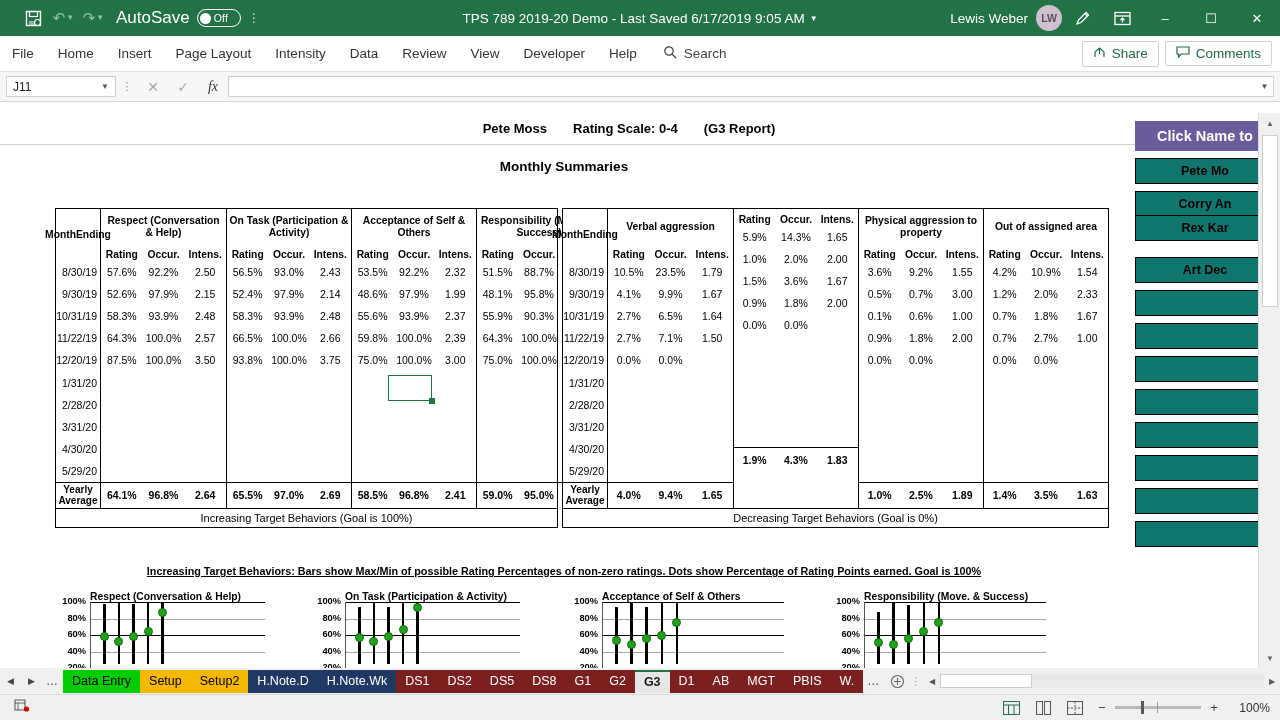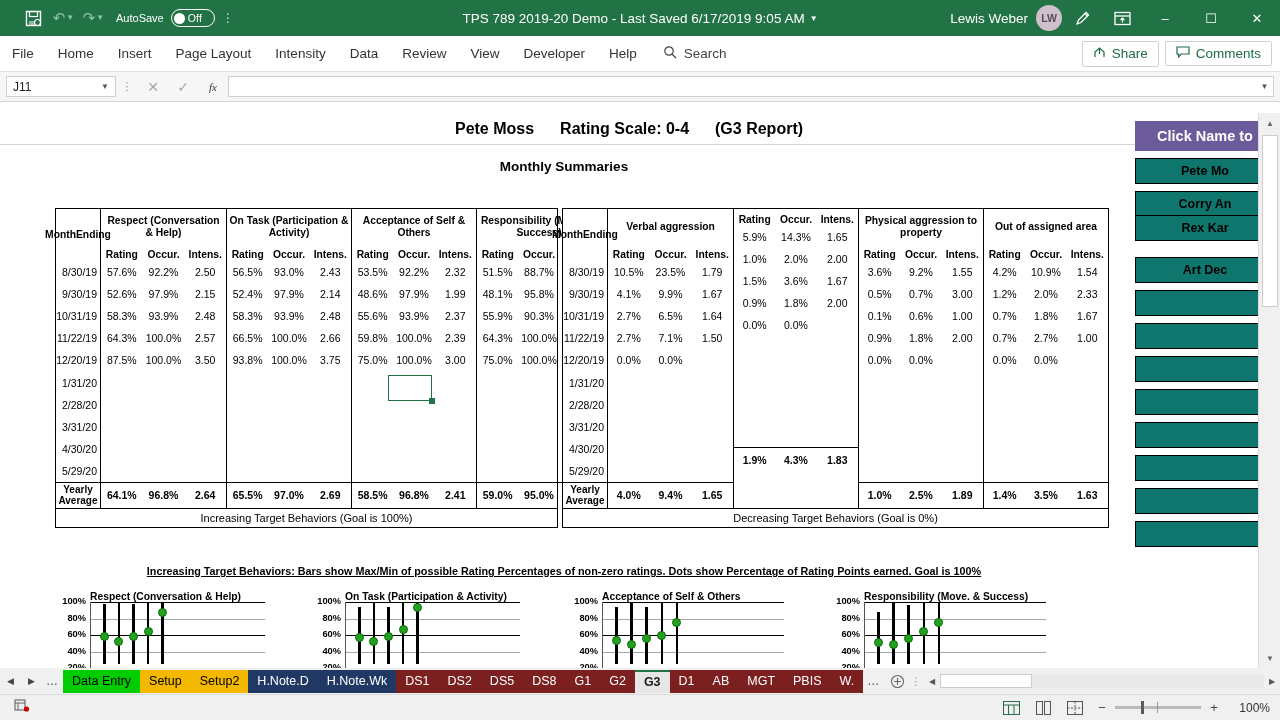--- a/index.html
+++ b/index.html
@@ -12,21 +12,21 @@
 
   
   .titlebar {
     height: 36px; background: #217346; color: #ffffff;
     display: flex; align-items: center; position: relative;
   }
   .tb-save-icon { width: 30px; margin-left: 18px; display:flex; align-items:center; justify-content:center; }
   .tb-arrow { width: 30px; text-align: center; font-size: 15px; color: #8fc4a8; }
   .tb-arrow .car { font-size: 8px; position: relative; top: -3px; left: 1px; }
   .autosave-wrap { display: flex; align-items: center; margin-left: 8px; gap: 7px; }
-  .autosave-label { font-size: 11px; color: #ffffff; }
+  .autosave-label { font-size: 17px; color: #ffffff; }
   .toggle {
     width: 44px; height: 18px; border-radius: 10px; border: 1.2px solid #ffffff;
     display: flex; align-items: center; padding: 0 2px; gap: 3px;
   }
   .toggle .knob { width: 11px; height: 11px; border-radius: 50%; background: #ffffff; }
   .toggle .txt { font-size: 10.5px; color: #ffffff; letter-spacing: .2px; }
   .tb-qat-more { width: 26px; text-align: center; font-size: 12px; color: #d9e8df; }
   .tb-title {
     position: absolute; left: 0; right: 0; text-align: center;
     font-size: 13.5px; pointer-events: none;
@@ -58,34 +58,34 @@
   
   .fbar { height: 30px; background: #f6f6f6; display: flex; align-items: center;
           border-bottom: 1px solid #d6d6d6; padding: 0 6px; }
   .namebox {
     width: 110px; height: 21px; background: #fff; border: 1px solid #d0d0d0;
     display: flex; align-items: center; padding: 0 6px; font-size: 12px; color: #222;
   }
   .namebox .caret { margin-left: auto; font-size: 8px; color: #555; }
   .fb-dots { width: 22px; text-align: center; color: #888; font-size: 11px; letter-spacing: 0; }
   .fb-ico { width: 30px; text-align: center; color: #a6a6a6; font-size: 14px; }
-  .fb-ico.fx { color: #333; font-style: italic; font-family: "Liberation Serif", serif; font-size: 11px; }
+  .fb-ico.fx { color: #333; font-style: italic; font-family: "Liberation Serif", serif; font-size: 14px; }
   .fb-input { flex: 1; height: 21px; background: #fff; border: 1px solid #d0d0d0; border-right: none; }
   .fb-expand { width: 18px; text-align: center; font-size: 8px; color: #555;
                height: 21px; background: #fff; border: 1px solid #d0d0d0; border-left: none;
                display: flex; align-items: center; justify-content: center; }
 
   
   .sheet { position: absolute; top: 113px; left: 0; width: 1280px; height: 555px;
            background: #ffffff; overflow: hidden; }
   .gridwrap { position: absolute; top: 0; left: 0; width: 1258px; height: 555px; overflow: hidden; }
 
   .topband { position: absolute; top: 0; left: 0; width: 1258px; height: 32px;
              display: flex; align-items: center; justify-content: center; gap: 26px;
-             font-size: 16px; font-weight: bold; color: #000;
+             font-size: 13px; font-weight: bold; color: #000;
              border-bottom: 1px solid #d4d4d4; }
 
   .mon-sum { position: absolute; top: 46px; left: 0; width: 1128px; text-align: center;
              font-size: 13.5px; font-weight: bold; }
   .mon-note { position: absolute; top: 68px; left: 0; width: 1128px; text-align: center;
               font-size: 10.5px; font-weight: bold; }
 
   .tbl { position: absolute; border: 1.3px solid #000; background: #fff; }
   .tbl .inner { display: flex; }
   .colgrp { border-left: 1.3px solid #000; }

